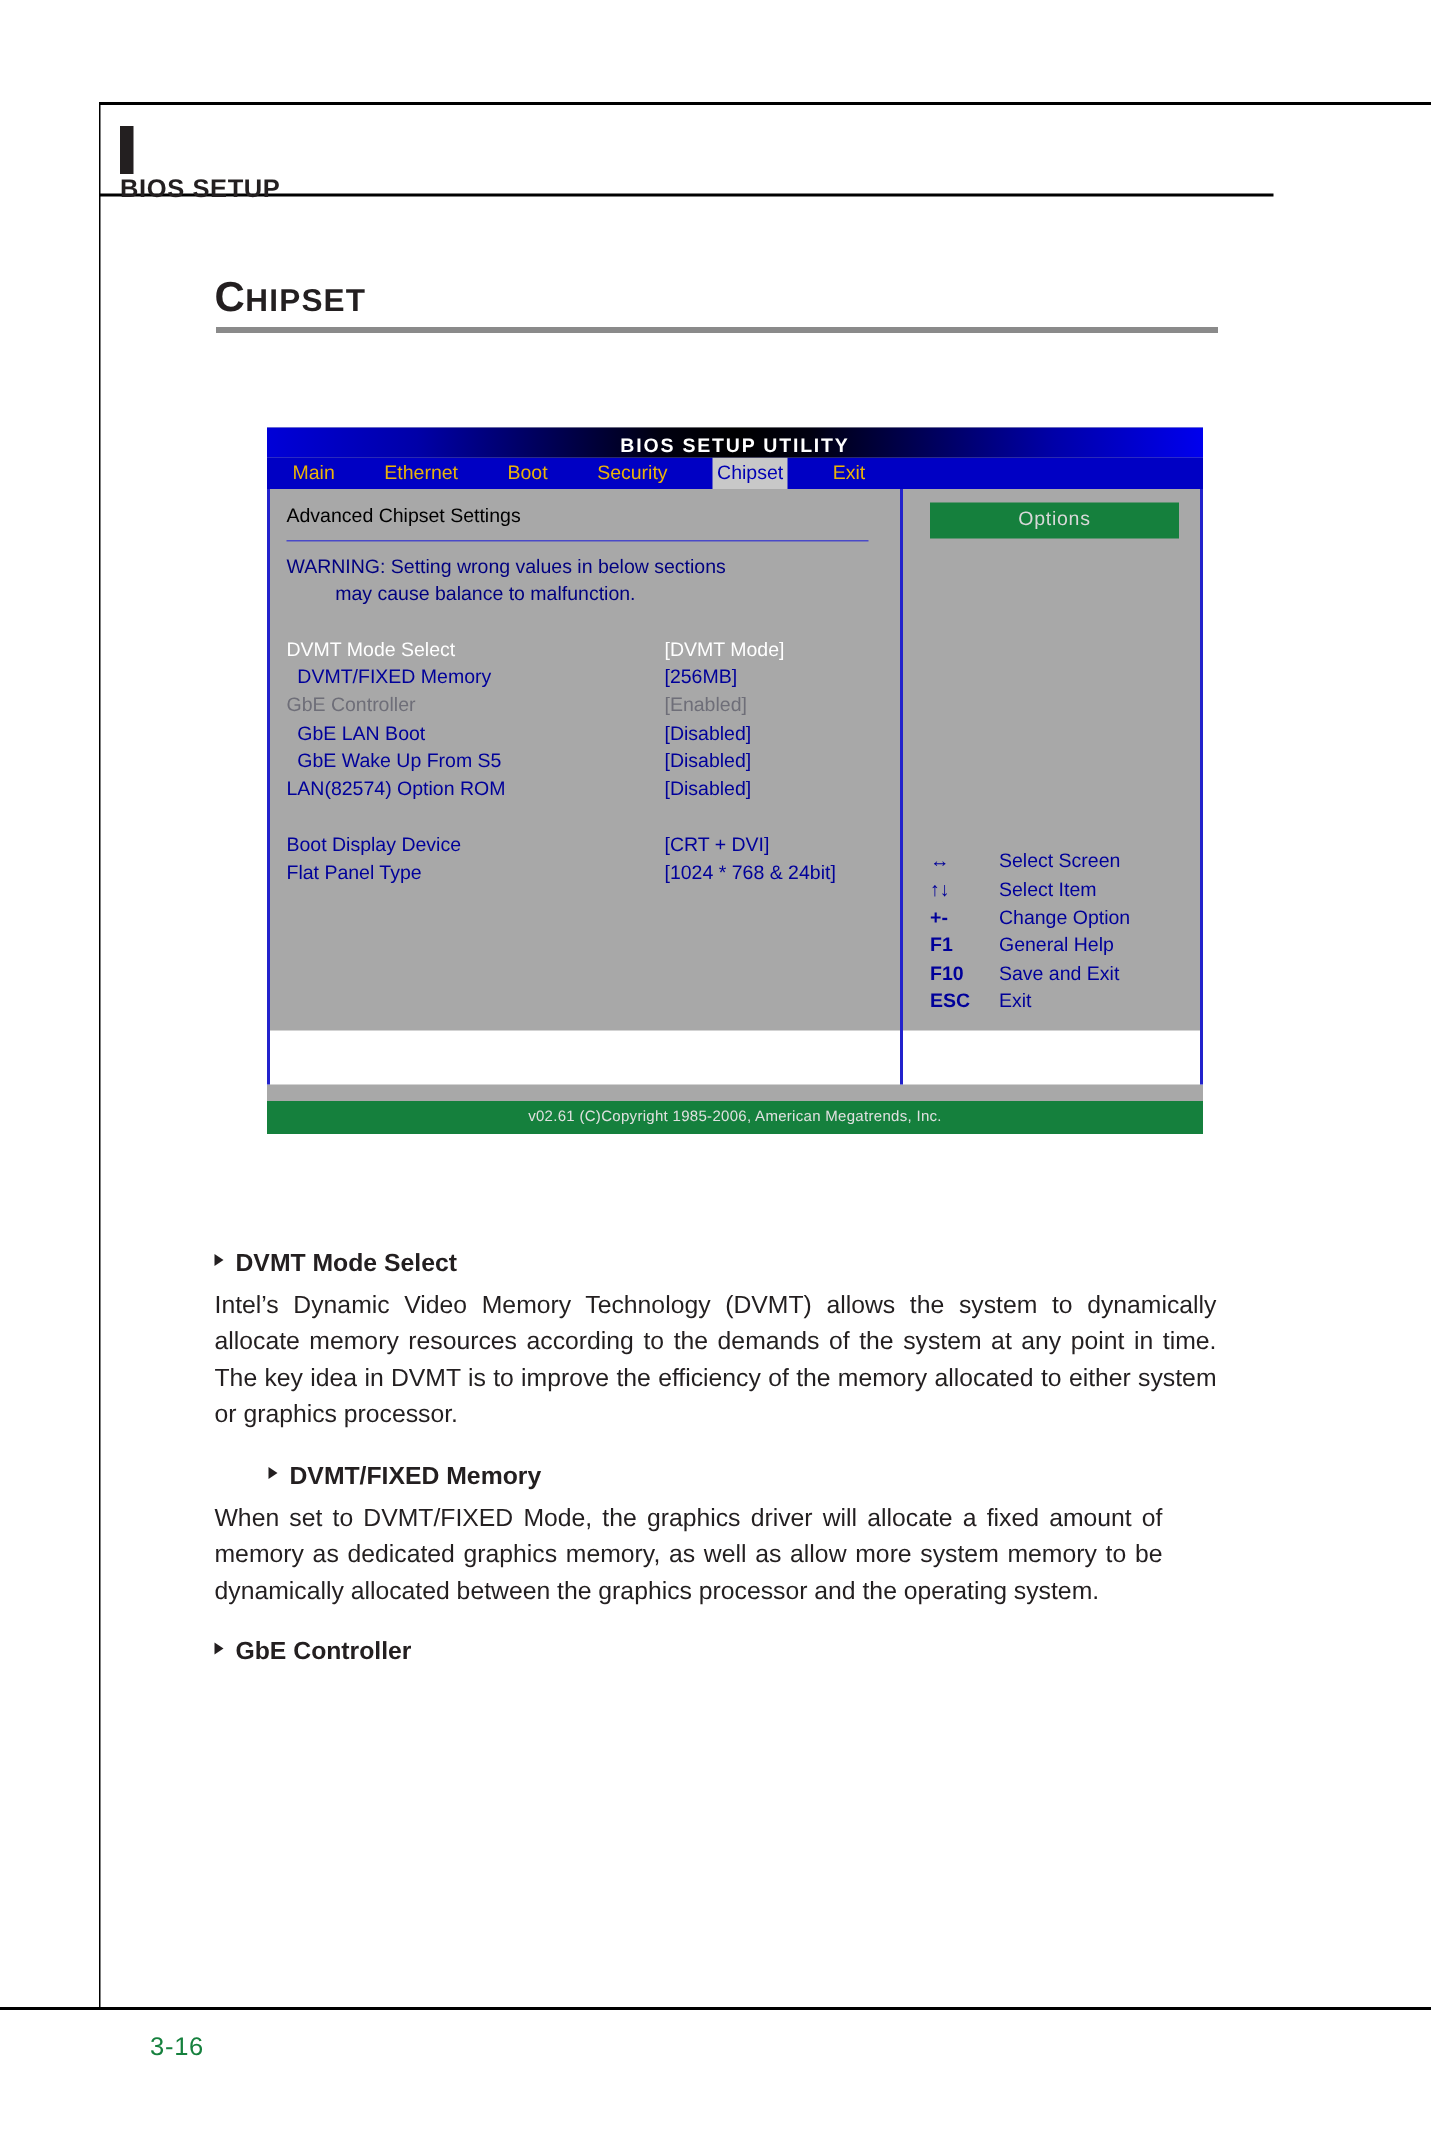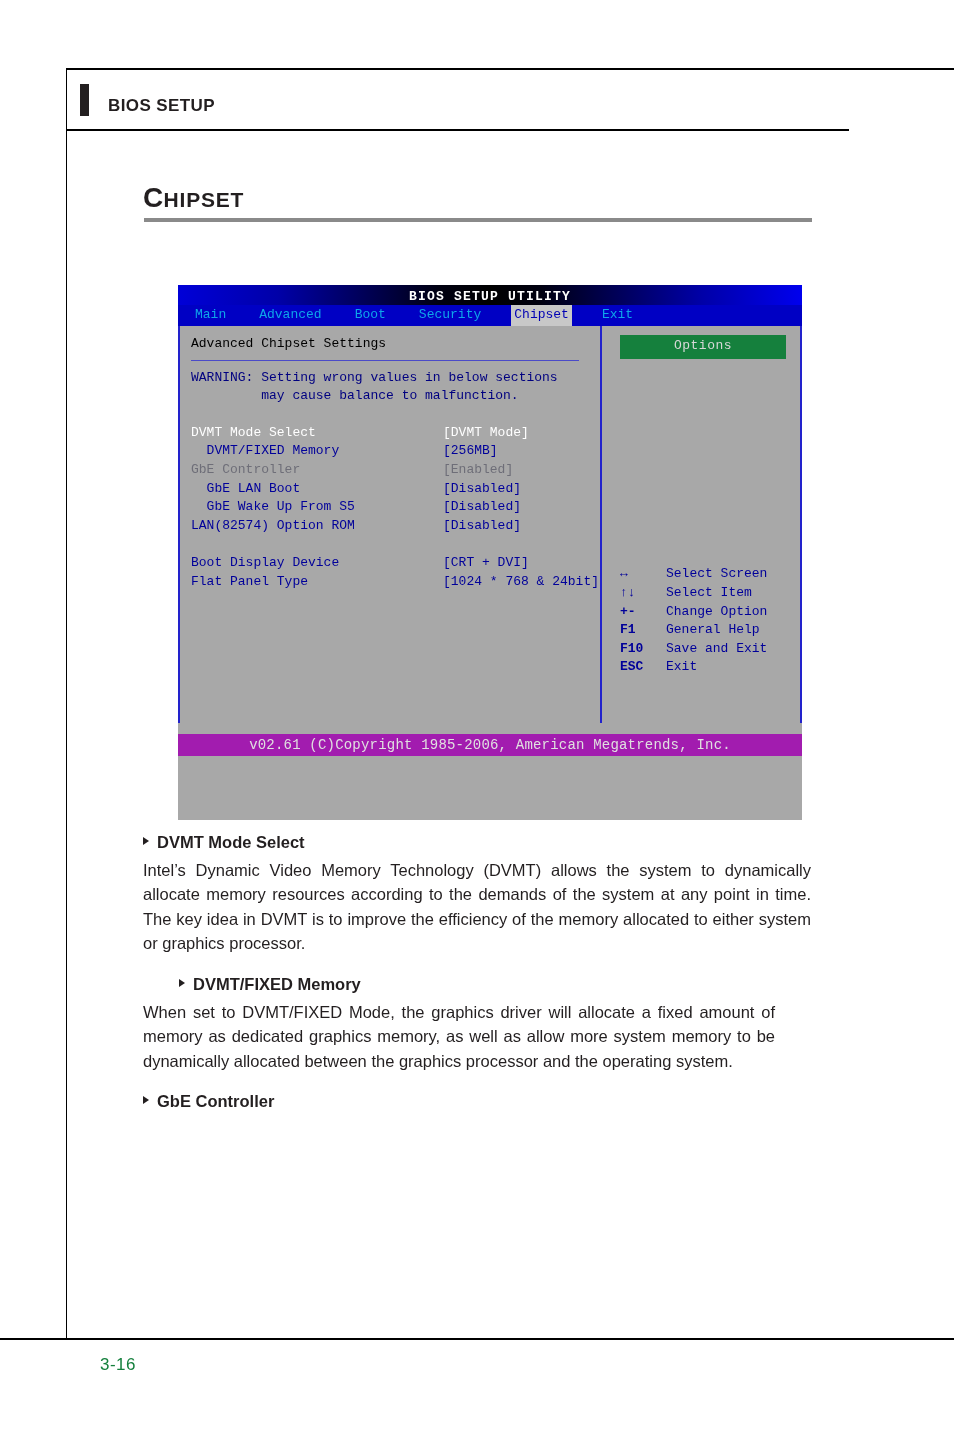--- a/index.html
+++ b/index.html
@@ -49,21 +49,22 @@
     height: 2px;
     background: #000000;
   }
 
   
   .running-head {
     position: absolute;
     left: 80px;
     top: 84px;
     display: flex;
-    align-items: flex-end;
+    align-items: flex-start;
+    flex-direction: column;
   }
   .head-bar {
     width: 9px;
     height: 32px;
     background: #231f20;
     margin-right: 19px;
   }
   .head-title {
     font-size: 17px;
     font-weight: bold;
@@ -95,23 +96,23 @@
     height: 4px;
     background: #8a8a8a;
   }
 
   
   .bios {
     position: absolute;
     left: 178px;
     top: 285px;
     width: 624px;
-    height: 535px;
+    height: 402px;
     background: #a8a8a8;
-    font-family: Liberation Mono, monospace;
+    font-family: Liberation Sans, sans-serif;
     font-size: 13px;
     line-height: 18.6px;
     -webkit-font-smoothing: none;
   }
   .bios-titlebar {
     position: relative;
     height: 20px;
     background: linear-gradient(to right,
       #0000d8 0%, #0000a8 16%, #000010 42%, #000000 50%,
       #000010 58%, #0000a8 84%, #0000ee 100%);
@@ -129,21 +130,21 @@
   }
   .bios-tabs {
     height: 21px;
     background: #0000c4;
     display: flex;
     align-items: center;
     padding-left: 14px;
     box-sizing: border-box;
   }
   .bios-tab {
-    color: #0ea5e9;
+    color: #eab308;
     font-size: 13px;
     padding: 1px 3px;
     margin-right: 27px;
     white-space: nowrap;
   }
   .bios-tab.selected {
     background: #c8c8c8;
     color: #0000b4;
   }
   .bios-body {
@@ -222,24 +223,24 @@
   .key-row {
     display: flex;
     white-space: pre;
   }
   .key-row .k {
     width: 46px;
     font-weight: bold;
   }
   .bios-footer {
     height: 22px;
-    background: #a21caf;
+    background: #15803d;
     color: #e0e0e0;
     text-align: center;
-    font-size: 14px;
+    font-size: 10px;
     line-height: 22px;
     letter-spacing: 0.2px;
   }
   .bios-footer-gap {
     height: 11px;
     background: #a8a8a8;
   }
 
   
   .prose {
@@ -308,21 +309,21 @@
   <span class="cap">C</span><span class="rest">HIPSET</span>
 </div>
 <div class="section-rule"></div>
 
 <div class="bios">
   <div class="bios-titlebar">
     <div class="t">BIOS SETUP UTILITY</div>
   </div>
   <div class="bios-tabs">
       <div class="bios-tab">Main</div>
-      <div class="bios-tab">Advanced</div>
+      <div class="bios-tab">Ethernet</div>
       <div class="bios-tab">Boot</div>
       <div class="bios-tab">Security</div>
       <div class="bios-tab selected">Chipset</div>
       <div class="bios-tab">Exit</div>
     </div>
   <div class="bios-body">
     <div class="bios-left">
       <div class="bios-heading">Advanced Chipset Settings</div>
       <div class="bios-head-rule"></div>
       <div class="bios-warn">WARNING: Setting wrong values in below sections

